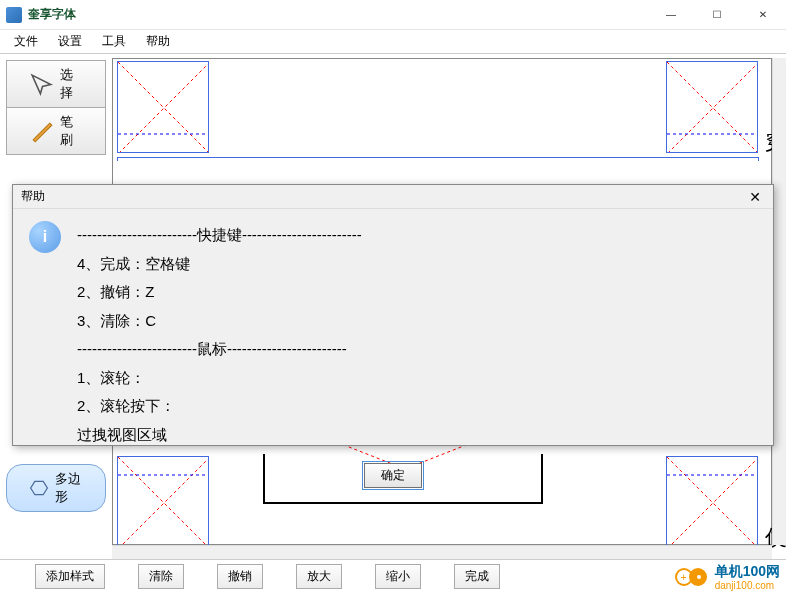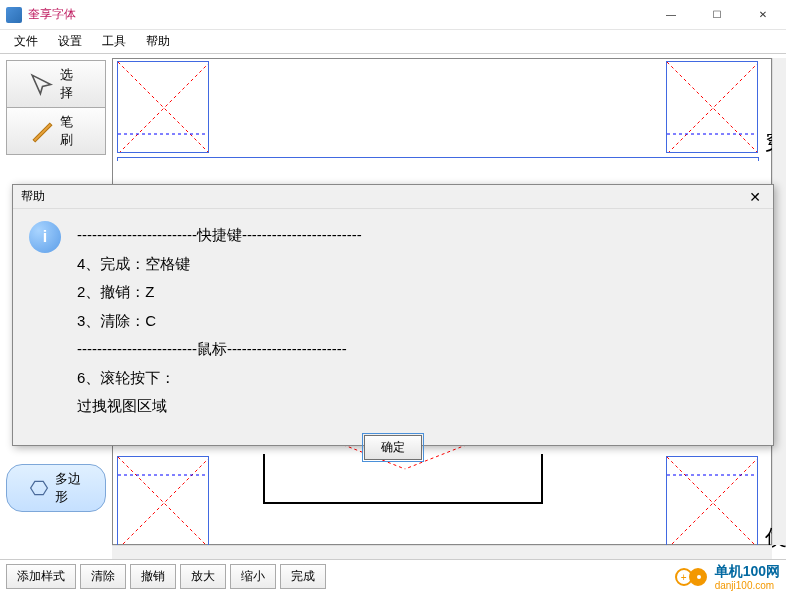--- a/index.html
+++ b/index.html
@@ -1,41 +1,41 @@
 <!DOCTYPE html>
 <html><head>
 <meta charset="utf-8">
 <style>
 * { margin: 0; padding: 0; box-sizing: border-box; font-family: "Microsoft YaHei", sans-serif; }
 body { width: 786px; height: 593px; background: #fff; position: relative; overflow: hidden; }
 
 .titlebar { height: 30px; background: #fff; display: flex; align-items: center; border-bottom: 1px solid #e5e5e5; }
 .app-icon { width: 16px; height: 16px; margin: 0 6px; background: linear-gradient(135deg,#4a90d9,#2c6fb5); border-radius: 2px; }
-.title-text { font-size: 12px; color: #be185d; flex: 1; }
+.title-text { font-size: 12px; color: #14532d; flex: 1; font-weight: bold; }
 .win-controls { display: flex; }
 .win-btn { width: 46px; height: 30px; display: flex; align-items: center; justify-content: center; font-size: 10px; color: #333; cursor: pointer; }
 
 .menubar { height: 24px; background: #fff; display: flex; align-items: center; padding: 0 4px; border-bottom: 1px solid #ccc; }
 .menu-item { padding: 10px 10px; font-size: 12px; cursor: pointer; }
 
 .main-area { position: relative; height: 505px; background: #fff; }
 
 .tool-panel { position: absolute; left: 6px; top: 6px; width: 100px; background: #fff; }
 .tool-btn { height: 48px; border: 1px solid #aaa; background: linear-gradient(#fdfdfd,#e8e8e8); display: flex; align-items: center; padding: 0 22px; cursor: pointer; margin-bottom: -1px; }
 .tool-btn.active { background: linear-gradient(#e0f0ff,#c5e0ff); border-color: #7da7d9; border-radius: 16px; }
 .tool-icon { width: 28px; height: 28px; margin-right: 6px; display: flex; align-items: center; justify-content: center; }
 .tool-label { font-size: 13px; }
 
 .canvas-area { position: absolute; left: 112px; top: 4px; right: 14px; bottom: 14px; border: 1px solid #888; background: #fff; }
 .cell { position: absolute; border: 1px solid #4169e1; }
 .cell svg { width: 100%; height: 100%; }
 .char-label { position: absolute; font-size: 22px; font-family: serif; }
 
 .bottom-bar { position: absolute; bottom: 0; left: 0; right: 0; height: 34px; background: #fff; border-top: 1px solid #ccc; display: flex; align-items: center; padding: 0 6px; }
-.bb-btn { padding: 3px 10px; font-size: 12px; border: 1px solid #aaa; background: linear-gradient(#fdfdfd,#ececec); margin-right: 4px; cursor: pointer; }
+.bb-btn { padding: 3px 10px; font-size: 12px; border: 1px solid #aaa; background: linear-gradient(#fdfdfd,#ececec); margin-right: 4px; cursor: pointer; margin-left: 29px; }
 
 .dialog { position: absolute; left: 12px; top: 184px; width: 762px; height: 262px; background: #f0f0f0; border: 1px solid #888; box-shadow: 2px 2px 8px rgba(0,0,0,0.3); }
 .dlg-title { height: 24px; display: flex; align-items: center; padding: 0 8px; font-size: 12px; border-bottom: 1px solid #ddd; }
 .dlg-close { margin-left: auto; cursor: pointer; font-size: 14px; padding: 0 4px; }
 .dlg-body { padding: 12px 16px 8px 16px; display: flex; }
 .dlg-icon { width: 32px; height: 32px; border-radius: 50%; background: radial-gradient(circle at 30% 30%, #a8d4ff, #5b9de8); color: #fff; font-weight: bold; display: flex; align-items: center; justify-content: center; font-size: 16px; margin-right: 16px; flex-shrink: 0; }
 .dlg-content { font-size: 15px; line-height: 1.9; }
 .dlg-footer { text-align: center; padding: 6px; }
 .ok-btn { padding: 3px 16px; font-size: 12px; border: 1px solid #707070; background: linear-gradient(#fdfdfd,#e5e5e5); cursor: pointer; outline: 1px solid #4a90d9; outline-offset: 1px; }
 
@@ -160,21 +160,22 @@
     <span class="dlg-close">✕</span>
   </div>
   <div class="dlg-body">
     <div class="dlg-icon">i</div>
     <div class="dlg-content">
       <div>------------------------快捷键------------------------</div>
       <div>4、完成：空格键</div>
       <div>2、撤销：Z</div>
       <div>3、清除：C</div>
       <div>------------------------鼠标------------------------</div>
-      <div>6、滚轮按下：</div>
+      <div>1、滚轮：</div>
+      <div>2、滚轮按下：</div>
       <div>过拽视图区域</div>
     </div>
   </div>
   <div class="dlg-footer">
     <button class="ok-btn">确定</button>
   </div>
 </div>
 
 <div class="watermark">
   <div class="wm-logo">

